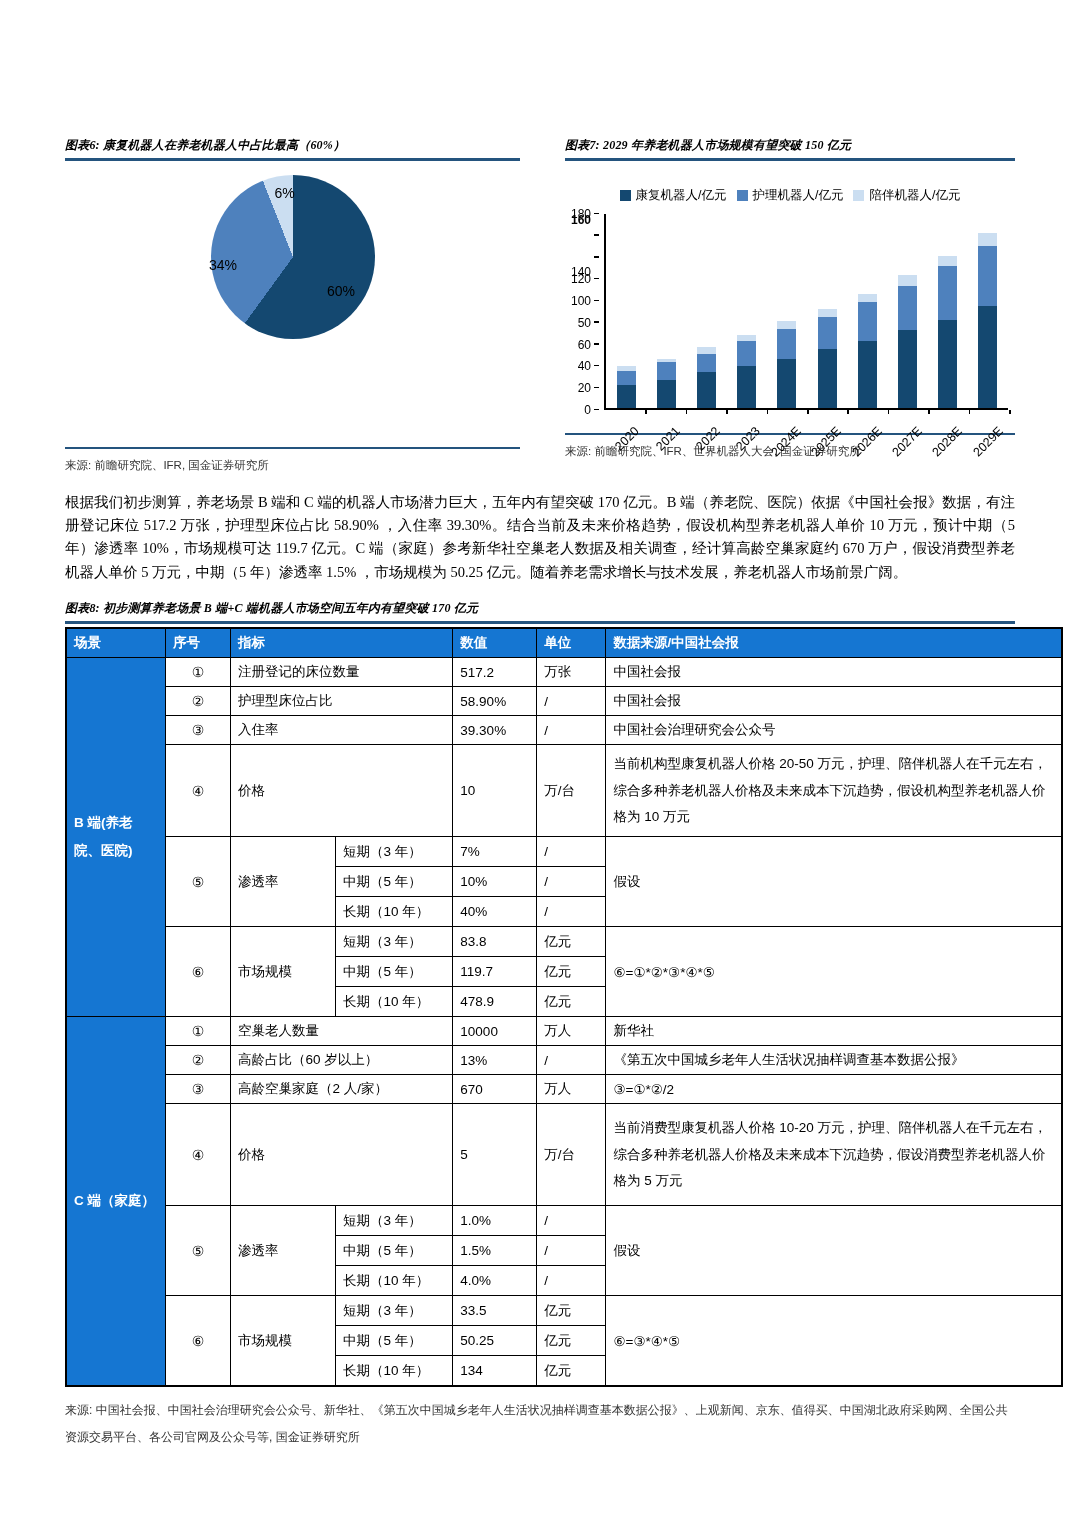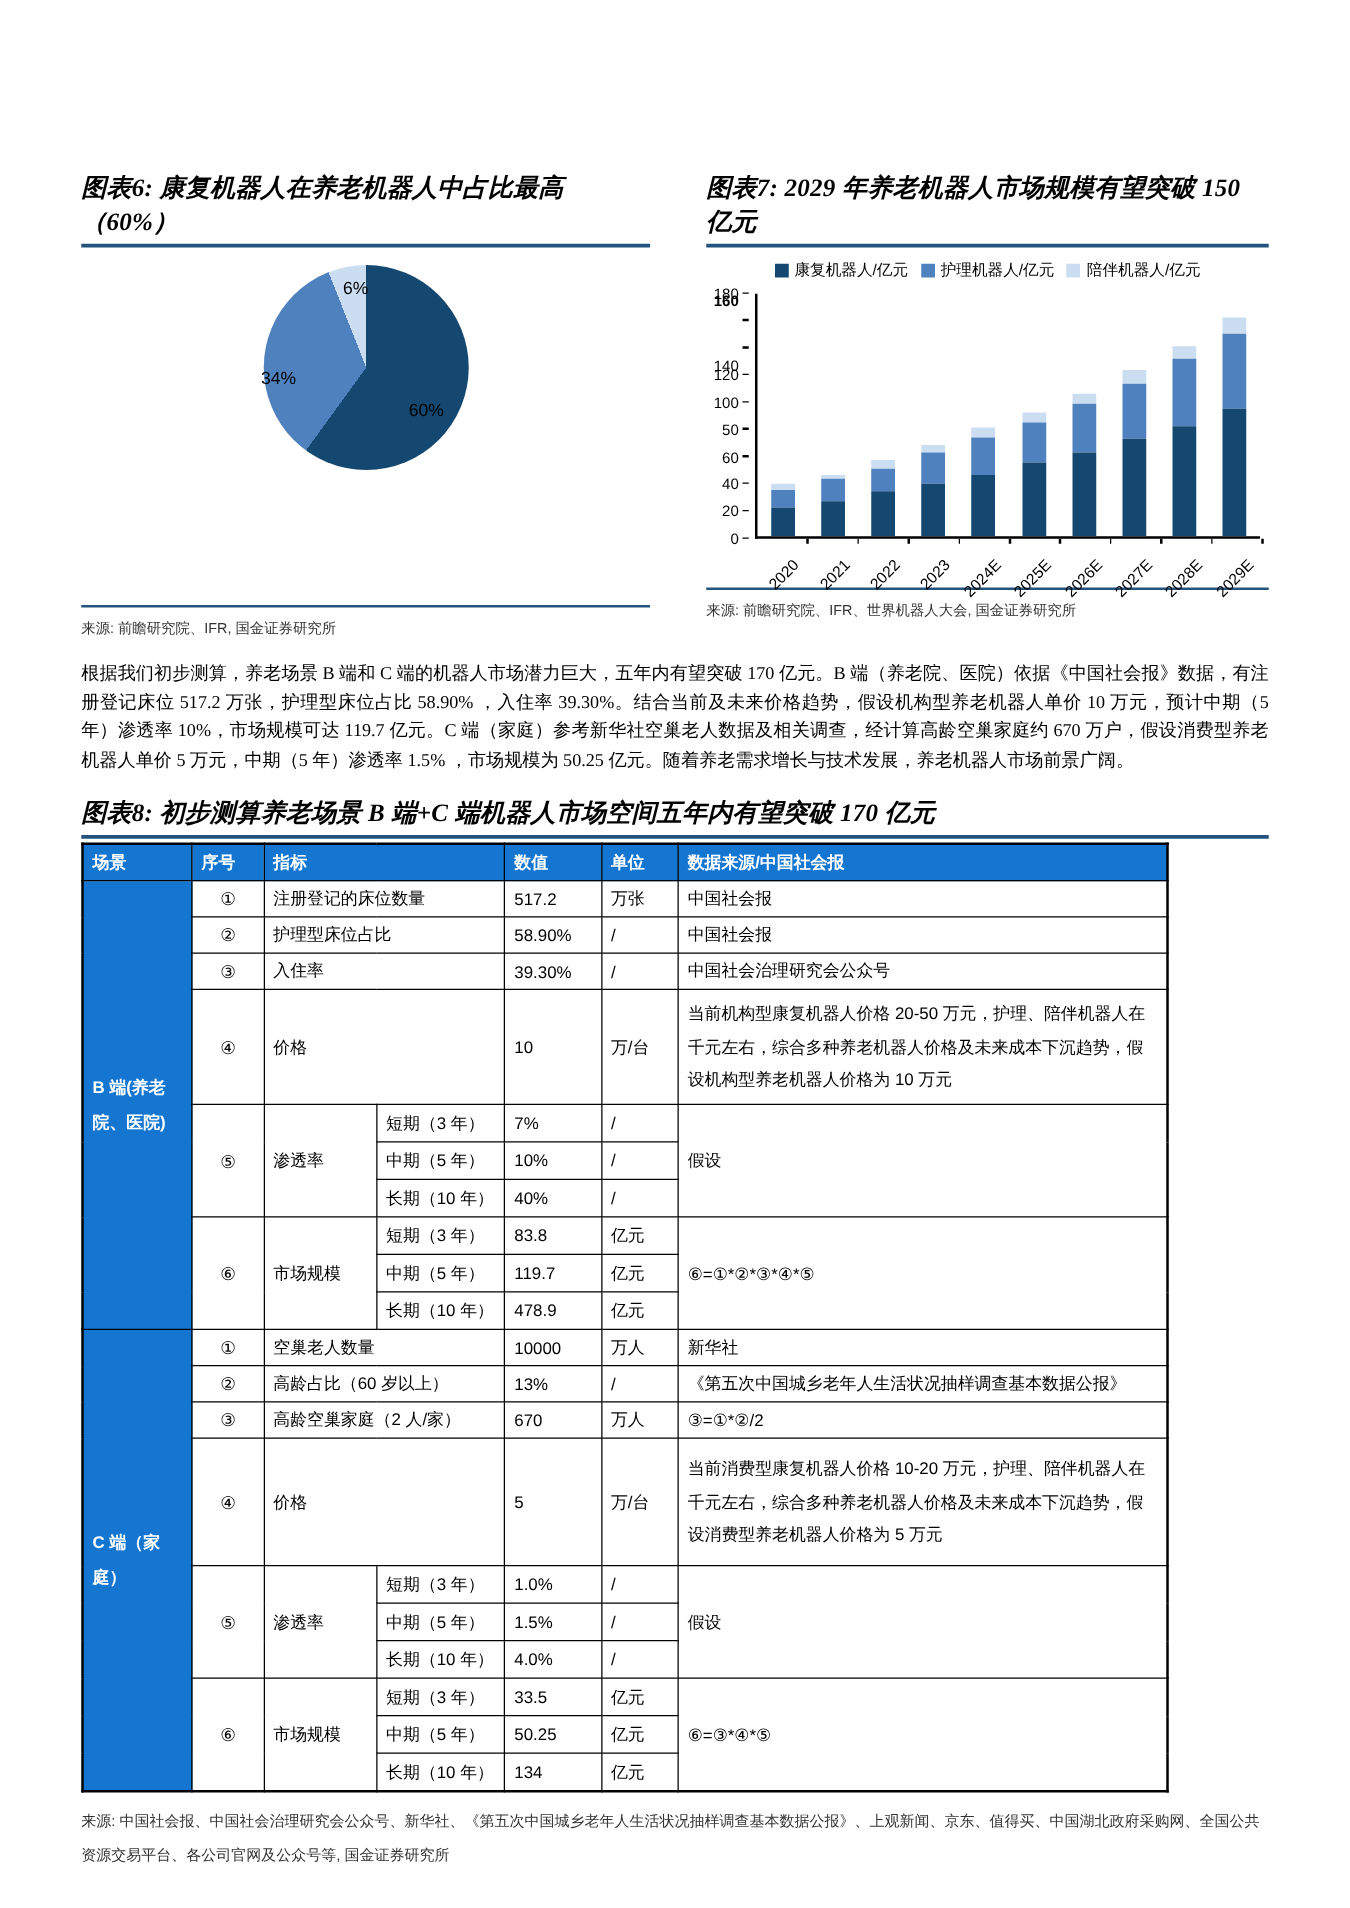--- a/index.html
+++ b/index.html
@@ -9,40 +9,40 @@
     font-family:"Liberation Sans", sans-serif;
     color:#000;
     position:relative;
   }
   .page { width:950px; margin:0 auto; padding-top:137px; }
 
   
   .fig-title {
     font-family:"Liberation Serif", serif;
     font-style:italic; font-weight:bold;
-    font-size:20px; letter-spacing:0.2px;
+    font-size:12px; letter-spacing:0.2px;
     padding-bottom:4px;
     border-bottom:3px solid #24547E;
     color:#000;
   }
 
   
   .fig-row { display:flex; gap:45px; }
   .fig-col-left  { flex:0 0 455px; }
   .fig-col-right { flex:1 1 auto; }
   .chart-area { height:272px; position:relative; }
   .fig-source {
     border-top:2px solid #24547E;
     padding-top:9px;
     font-size:11.5px; color:#333;
   }
 
   
   .legend { display:flex; justify-content:center; gap:26px; padding-top:28px; }
-  .legend.tight { gap:10px; padding-top:10px; }
+  .legend.tight { gap:10px; padding-top:26px; }
   .legend-item { display:flex; align-items:center; gap:5px; font-size:12.5px; }
   .legend-swatch { width:11px; height:11px; display:inline-block; }
 
   
   .pie-wrap { position:relative; width:164px; height:164px; margin:14px auto 0 auto; }
   .pie { width:164px; height:164px; border-radius:50%; }
   .pie-label { position:absolute; font-size:14px; color:#000; }
   .pie-label.l60 { left:71%; top:66%; }
   .pie-label.l34 { left:-1%; top:50%; }
   .pie-label.l6  { left:39%; top:6%; }
@@ -71,21 +71,21 @@
   .para {
     margin-top:18px;
     font-size:14.5px; line-height:1.6;
     text-align:justify;
     font-family:"Liberation Serif", serif;
   }
 
   
   .tbl-title { margin-top:16px; }
   table.calc {
-    width:870px; border-collapse:collapse; margin-top:3px;
+    width:998px; border-collapse:collapse; margin-top:3px;
     font-size:13.5px;
   }
   table.calc td, table.calc th { border:1px solid #000; padding:2px 7px; vertical-align:middle; }
   table.calc { border:2px solid #000; }
   table.calc thead th {
     background:#1576D2; color:#fff; font-weight:bold;
     text-align:left; height:30px; font-size:13.5px;
     border:1px solid #000;
   }
   td.scene {

